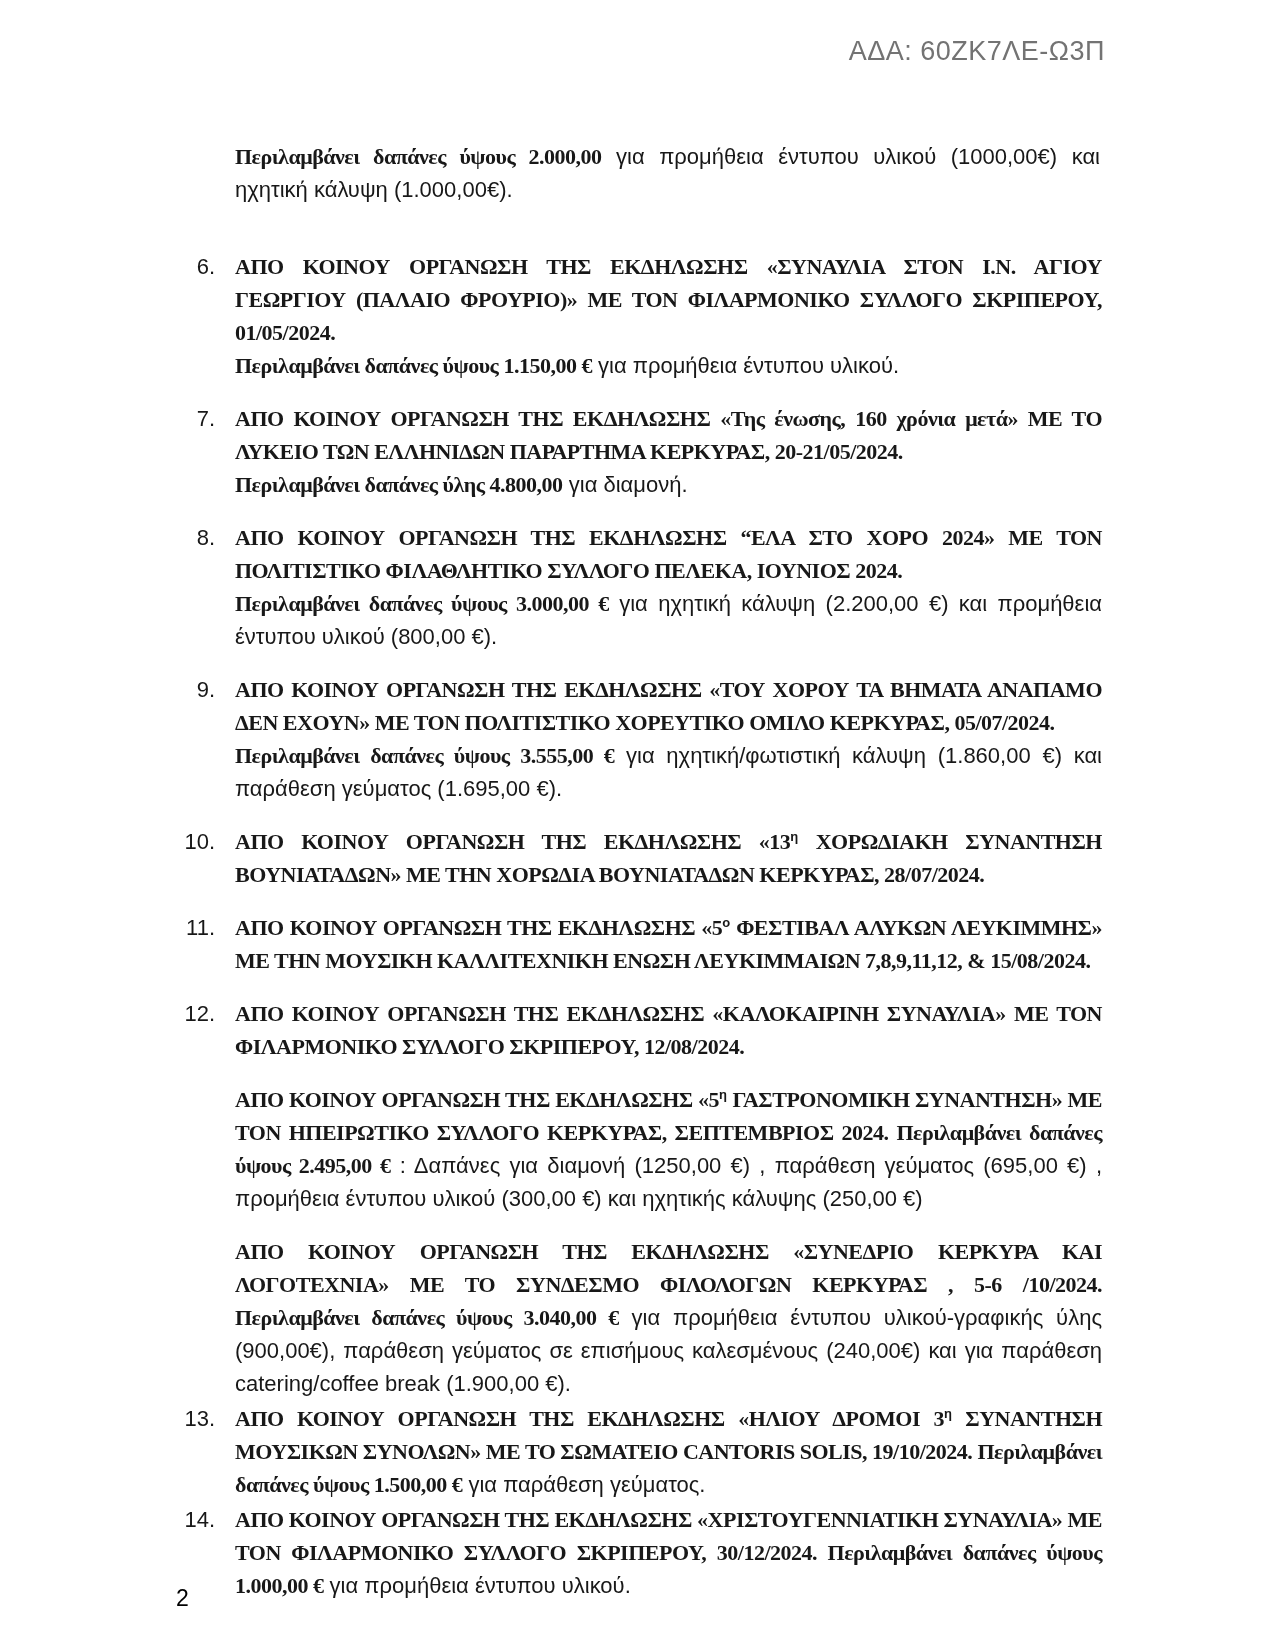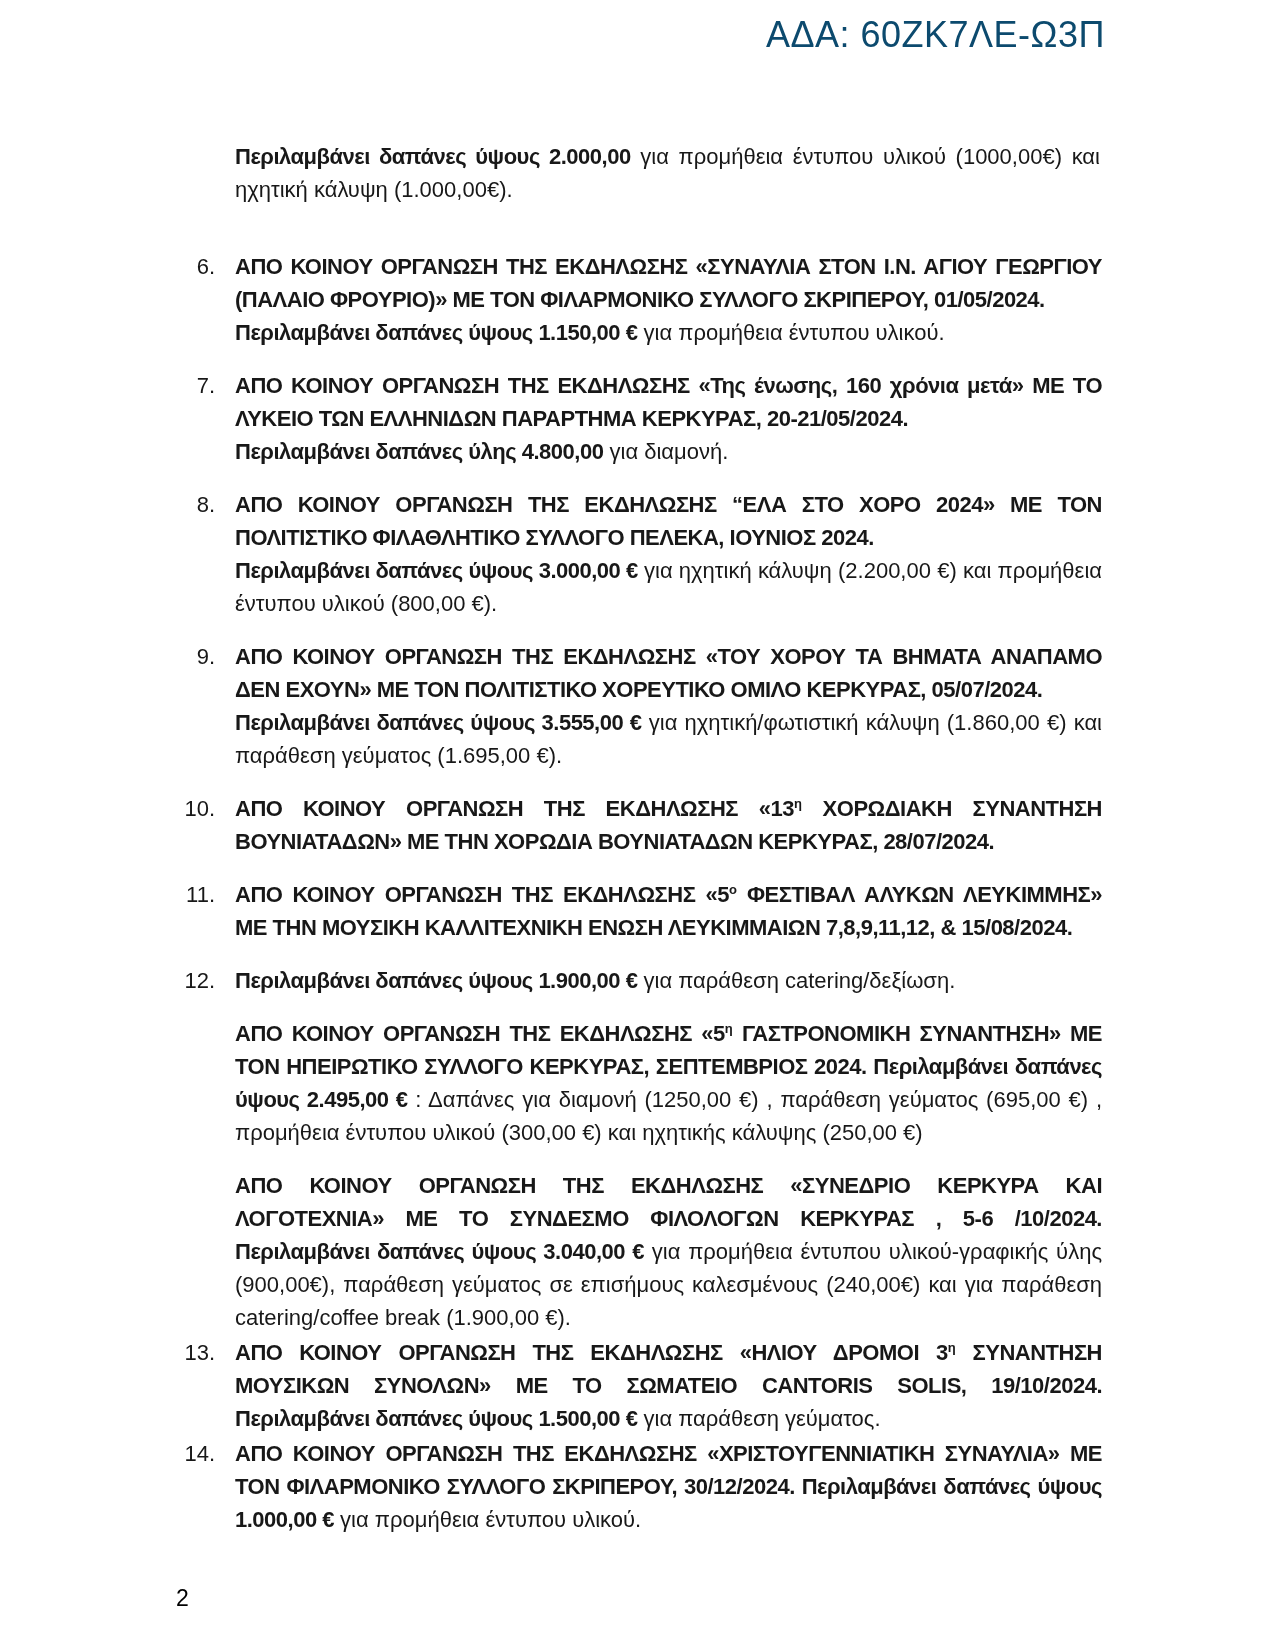--- a/index.html
+++ b/index.html
@@ -3,38 +3,38 @@
 <meta charset="utf-8">
 <style>
   html,body{margin:0;padding:0;}
   body{
     width:1275px;height:1650px;
     background:#ffffff;color:#181818;
     font-family:"Liberation Sans",sans-serif;
     position:relative;overflow:hidden;
   }
   .ada{
-    position:absolute;top:14px;right:170px;
-    font-size:36px;letter-spacing:0.5px;color:#0c4a6e;
+    position:absolute;top:36px;right:170px;
+    font-size:27px;letter-spacing:0.5px;color:#737373;
   }
   .doc{
     position:absolute;top:140px;left:180px;width:922px;
   }
   .intro{
     margin:0 0 44px 55px;width:865px;
     font-size:22px;line-height:33px;text-align:justify;
   }
   .para{display:flex;margin-bottom:20px;}
   .num{
     flex:0 0 55px;box-sizing:border-box;
     font-size:22px;line-height:33px;text-align:right;padding-right:20px;
     font-weight:400;
   }
   .pbody{flex:1;font-size:22px;line-height:33px;text-align:justify;}
-  .bold{font-weight:700;letter-spacing:-0.5px;}
+  .bold{font-weight:700;letter-spacing:-0.5px;font-family:Liberation Serif, serif;}
   .reg{font-weight:400;}
   sup.ord{font-size:13px;line-height:0;vertical-align:super;font-weight:700;}
   .mb-tight{margin-bottom:2px;}
   .mb-none{margin-bottom:0;}
   .pagenum{position:absolute;left:176px;top:1585px;font-size:23px;color:#000;}
 </style>
 </head>
 <body>
 
 <div class="ada">ΑΔΑ: 60ZK7ΛΕ-Ω3Π</div>
@@ -85,21 +85,21 @@
   <div class="para">
     <div class="num">11.</div>
     <div class="pbody">
       <div class="title"><span class="bold">ΑΠΟ ΚΟΙΝΟΥ ΟΡΓΑΝΩΣΗ ΤΗΣ ΕΚΔΗΛΩΣΗΣ «5</span><sup class="ord">ο</sup><span class="bold"> ΦΕΣΤΙΒΑΛ ΑΛΥΚΩΝ ΛΕΥΚΙΜΜΗΣ» ΜΕ ΤΗΝ ΜΟΥΣΙΚΗ ΚΑΛΛΙΤΕΧΝΙΚΗ ΕΝΩΣΗ ΛΕΥΚΙΜΜΑΙΩΝ 7,8,9,11,12, &amp; 15/08/2024.</span></div>
     </div>
   </div>
 
   <div class="para">
     <div class="num">12.</div>
     <div class="pbody">
-      <div class="expense"><span class="bold">Περιλαμβάνει δαπάνες ύψους 1.900,00 €</span><span class="reg"> για παράθεση catering/δεξίωση.</span></div>
+      <div class="title"><span class="bold">ΑΠΟ ΚΟΙΝΟΥ ΟΡΓΑΝΩΣΗ ΤΗΣ ΕΚΔΗΛΩΣΗΣ «ΚΑΛΟΚΑΙΡΙΝΗ ΣΥΝΑΥΛΙΑ» ΜΕ ΤΟΝ ΦΙΛΑΡΜΟΝΙΚΟ ΣΥΛΛΟΓΟ ΣΚΡΙΠΕΡΟΥ, 12/08/2024.</span></div>
     </div>
   </div>
 
   <div class="para">
     <div class="num"></div>
     <div class="pbody"><span class="bold">ΑΠΟ ΚΟΙΝΟΥ ΟΡΓΑΝΩΣΗ ΤΗΣ ΕΚΔΗΛΩΣΗΣ «5</span><sup class="ord">η</sup><span class="bold"> ΓΑΣΤΡΟΝΟΜΙΚΗ ΣΥΝΑΝΤΗΣΗ» ΜΕ ΤΟΝ ΗΠΕΙΡΩΤΙΚΟ ΣΥΛΛΟΓΟ ΚΕΡΚΥΡΑΣ, ΣΕΠΤΕΜΒΡΙΟΣ 2024. Περιλαμβάνει δαπάνες ύψους 2.495,00 €</span><span class="reg"> : Δαπάνες για διαμονή (1250,00 €) , παράθεση γεύματος (695,00 €) , προμήθεια έντυπου υλικού (300,00 €) και ηχητικής κάλυψης (250,00 €)</span></div>
   </div>
 
   <div class="para mb-tight">
     <div class="num"></div>

